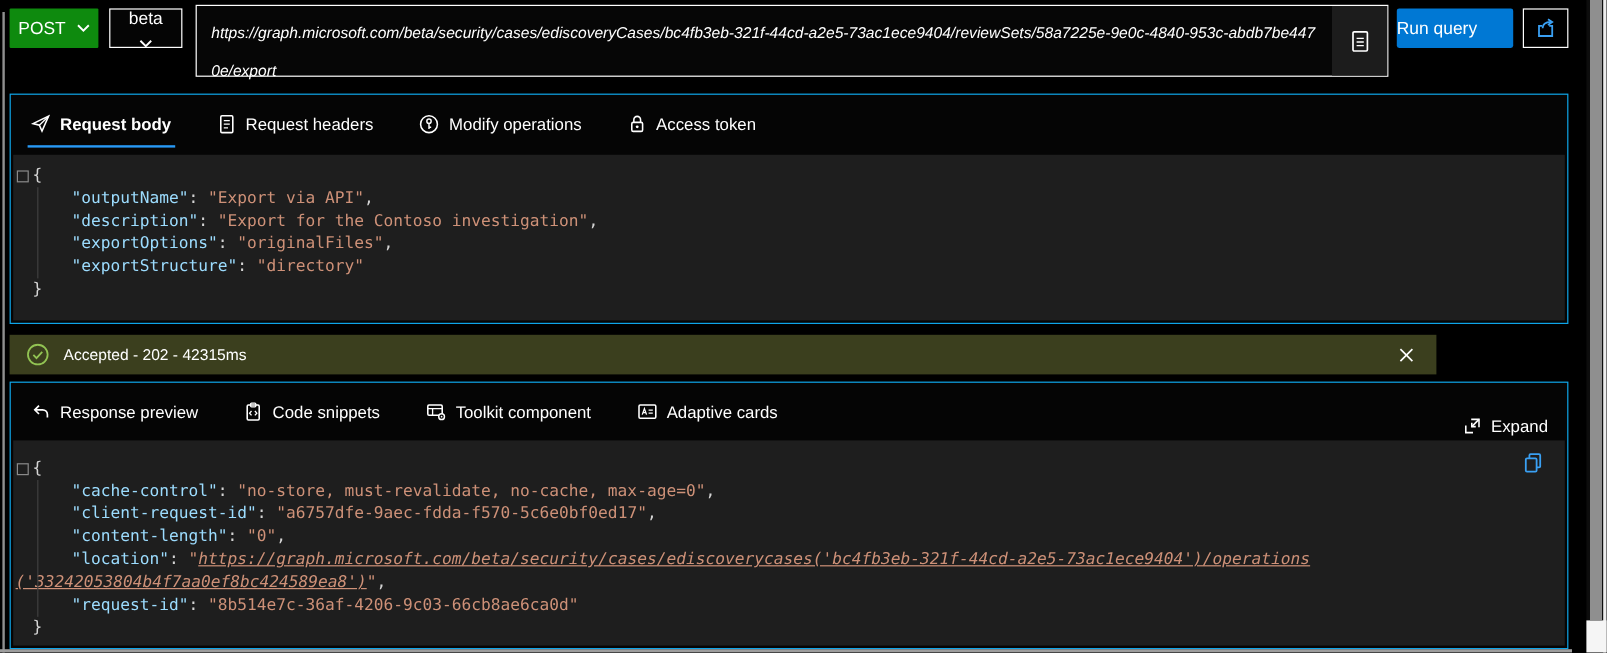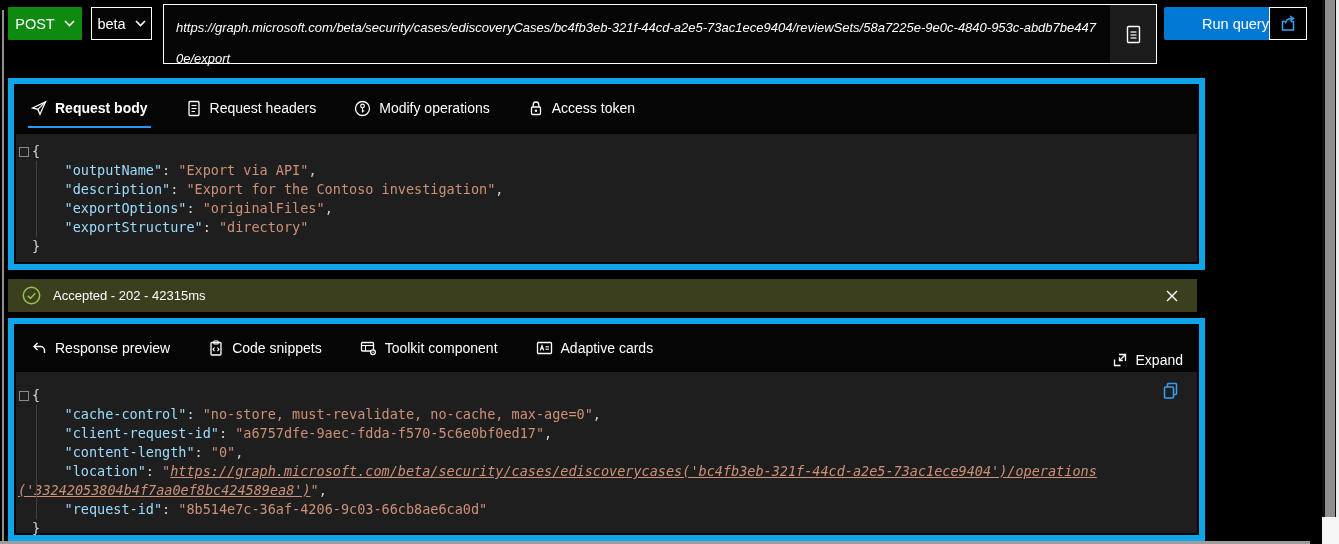--- a/index.html
+++ b/index.html
@@ -6,32 +6,32 @@
   #app{position:relative;width:1339px;height:544px;background:#000;overflow:hidden;
        font-family:"Liberation Sans","DejaVu Sans",sans-serif;color:#fff;}
   svg{display:block;}
   .ticon{flex:0 0 auto;}
 
   
   .btn-method{position:absolute;left:8px;top:7px;width:74px;height:33px;background:var(--method-green);
     color:#fff;border-radius:1px;display:flex;align-items:center;justify-content:center;gap:9px;
     font-size:14.5px;cursor:pointer;}
   .btn-version{position:absolute;left:91px;top:7px;width:61px;height:33px;background:#050505;border:1px solid #fff;
-    box-sizing:border-box;display:flex;align-items:center;justify-content:center;gap:9px;font-size:14.5px;cursor:pointer;}
+    box-sizing:border-box;display:flex;align-items:center;justify-content:center;gap:9px;font-size:14.5px;cursor:pointer;flex-direction:column;}
   .url-field{position:absolute;left:163px;top:4px;width:994px;height:60px;border:1px solid #fff;
     box-sizing:border-box;background:#060606;display:flex;}
   .url-text{flex:1;padding:7px 10px 0 12px;font-size:13px;line-height:31px;word-break:break-all;color:#fff;font-style:italic;}
   .url-doc{width:46px;background:#1c1c1c;display:flex;align-items:center;justify-content:center;}
   .btn-run{position:absolute;left:1164px;top:7px;width:97px;height:33px;background:var(--run-blue);border-radius:2px;
-    color:#fff;font-size:14.5px;display:flex;align-items:center;justify-content:center;cursor:pointer;padding-left:23px;}
+    color:#fff;font-size:14.5px;display:flex;align-items:center;cursor:pointer;}
   .btn-share{position:absolute;left:1269px;top:7px;width:38px;height:33px;border:1px solid #fff;background:#000;
     box-sizing:border-box;color:var(--icon-blue);display:flex;align-items:center;justify-content:center;cursor:pointer;}
 
   
-  .panel{position:absolute;left:8px;width:1197px;border:6px solid #0ea5e9;box-sizing:border-box;background:#050505;}
+  .panel{position:absolute;left:8px;width:1299px;border:1px solid #0ea5e9;box-sizing:border-box;background:#050505;}
   #request-panel{top:78px;height:192px;}
   #response-panel{top:318px;height:223px;}
 
   .tabs{display:flex;align-items:center;gap:32px;height:48px;padding-left:14px;}
   .tab{display:flex;align-items:center;gap:8px;height:100%;position:relative;font-size:14px;color:#fff;
     padding:0 3px;cursor:pointer;white-space:nowrap;}
   .tab.active{font-weight:bold;}
   .tab.active::after{content:"";position:absolute;left:0;right:0;bottom:4px;height:2px;background:var(--tab-underline);}
   .expand-btn{position:absolute;right:16px;top:12px;height:48px;display:flex;align-items:center;gap:8px;
     font-size:14px;color:#fff;cursor:pointer;}

